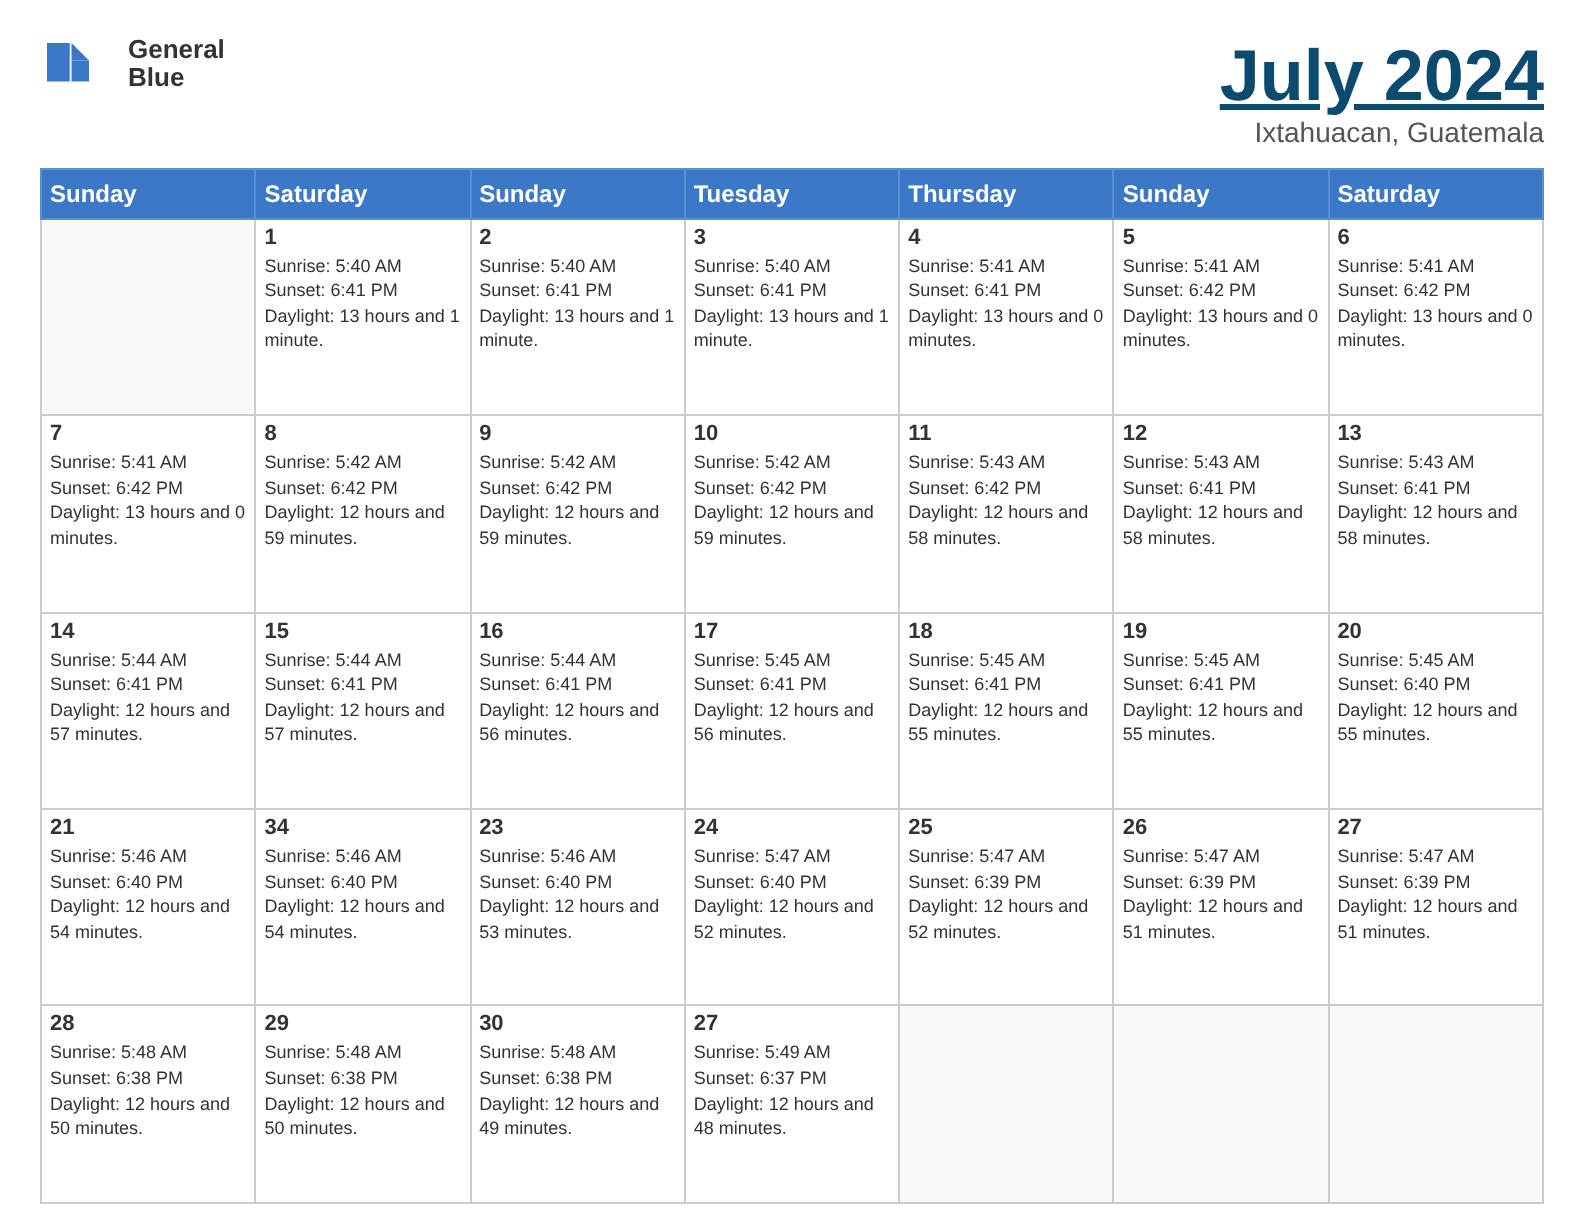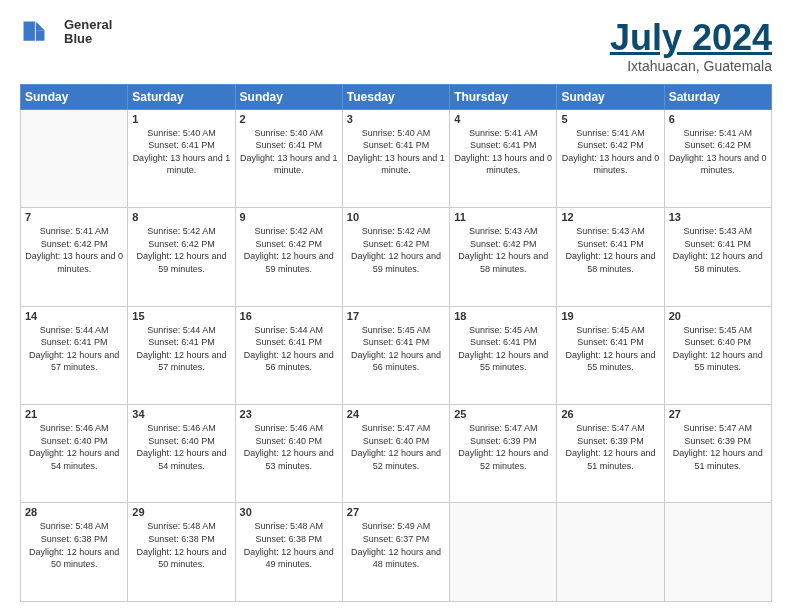--- a/index.html
+++ b/index.html
@@ -85,21 +85,20 @@
     .day-number {
       font-size: 11px;
       font-weight: bold;
       display: block;
       margin-bottom: 2px;
     }
     .day-info {
       font-size: 9px;
       line-height: 1.4;
       color: #333;
-      text-align: center;
     }
   </style>
 </head>
 <body>
 
 <div class="page">
   <div class="header">
     <div class="logo">
       <svg class="logo-icon" viewBox="0 0 32 32">
         <rect x="0" y="0" width="32" height="32" fill="white"></rect>

